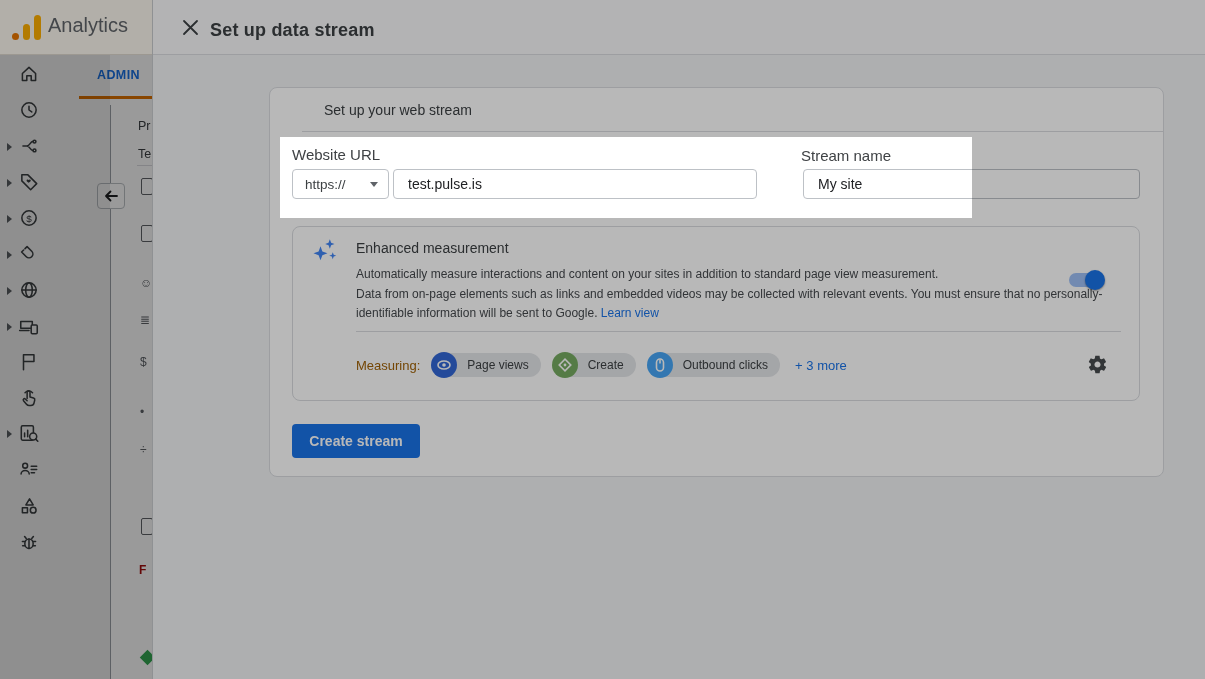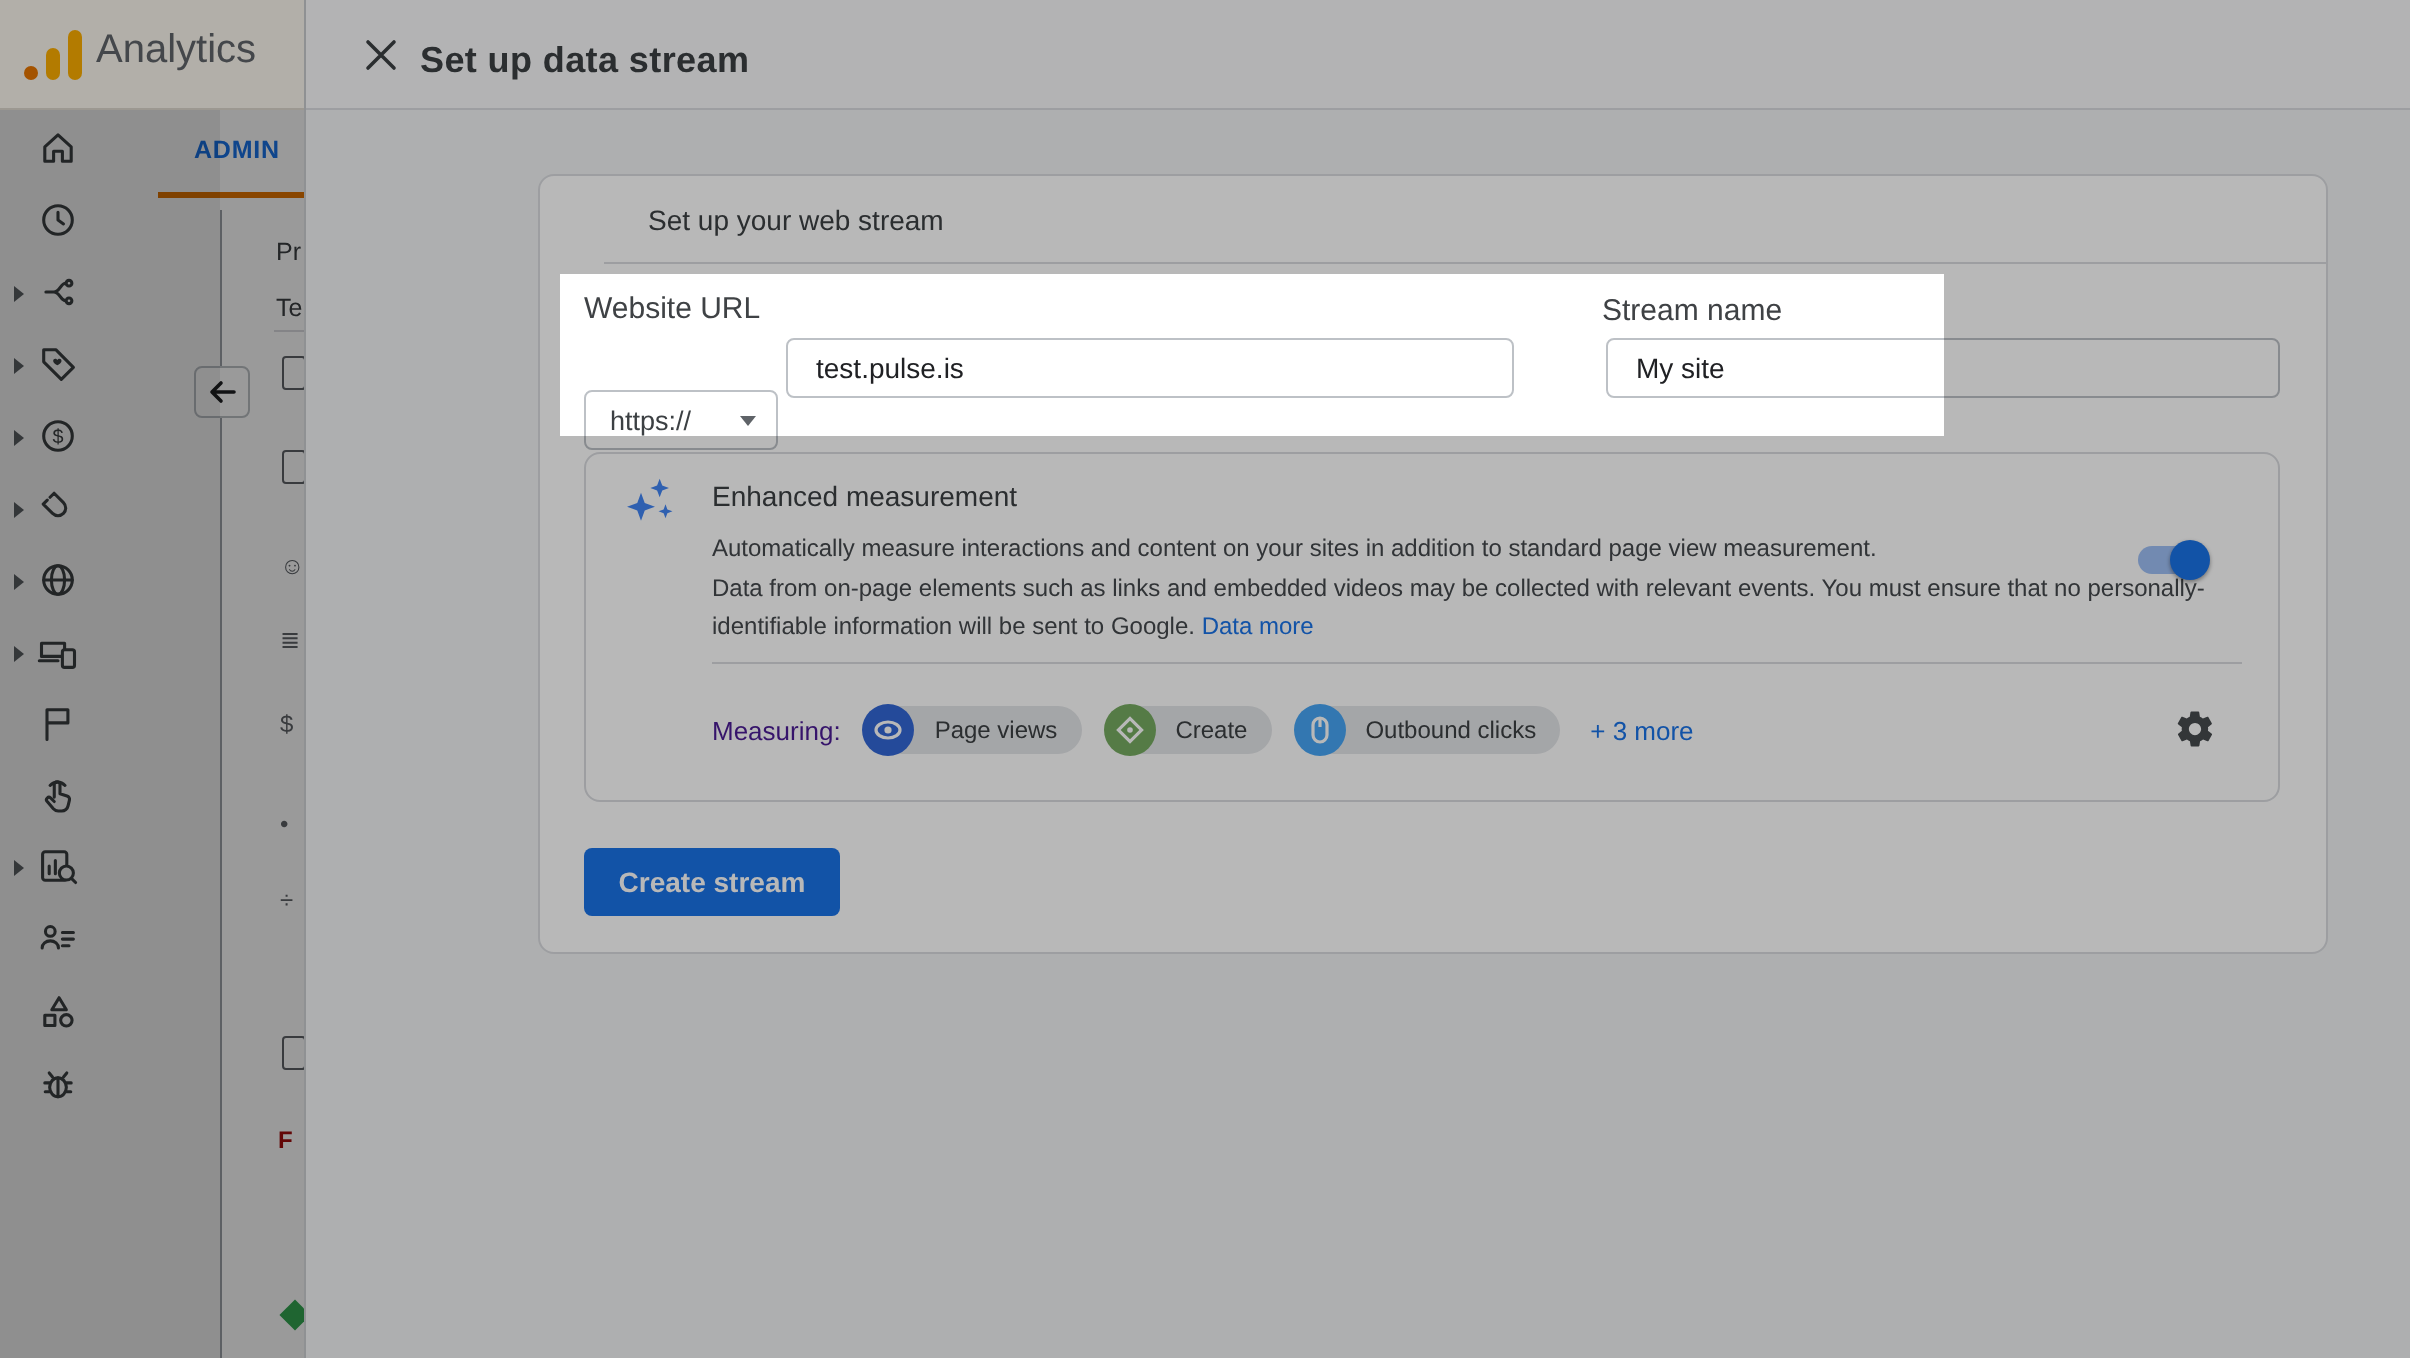--- a/index.html
+++ b/index.html
@@ -51,41 +51,41 @@
                  font-size:18px; font-weight:700; color:#3c4043; letter-spacing:.2px; }
 
   #card { position:absolute; left:116px; top:87px; width:895px; height:390px; background:#ffffff;
           border:1px solid #dadce0; border-radius:8px;padding-left:32px; }
   #card-header { height:44px; line-height:44px; padding-left:22px; font-size:14px; color:#3c4043;
                  border-bottom:1px solid #dadce0; }
 
   .field-label { position:absolute; font-size:15px; color:#3f4245; }
   .protocol-select { position:absolute; left:22px; top:81px; width:97px; height:30px; border:1px solid #bdc1c6;
                      border-radius:4px; background:#fff; display:flex; align-items:center; padding:0 10px 0 12px;
-                     font-size:13.5px; color:#3c4043; cursor:pointer;margin-top:26px; }
+                     font-size:13.5px; color:#3c4043; cursor:pointer; }
   .dd-arrow { margin-left:auto; width:0; height:0; border-top:5px solid #5f6368;
               border-left:4.5px solid transparent; border-right:4.5px solid transparent; }
   .text-input { position:absolute; height:30px; border:1px solid #bdc1c6; border-radius:4px; background:#fff;
                 font-size:14px; color:#202124; padding:0 14px; font-family:"Liberation Sans", sans-serif; outline:none; }
   #url-input { left:123px; top:81px; width:364px; }
   #stream-name-input { left:533px; top:81px; width:337px; }
 
   #enh-box { position:absolute; left:22px; top:138px; width:848px; height:175px; border:1px solid #dadce0;
              border-radius:8px; background:#fff; }
   .sparkle { position:absolute; left:17px; top:10px; }
   .enh-title { position:absolute; left:63px; top:13px; font-size:14px; color:#3c4043; }
   .enh-desc { position:absolute; left:63px; top:38px; font-size:12px; line-height:19.5px; color:#45494d; white-space:nowrap; }
   .link { color:#1a73e8; cursor:pointer; }
   .toggle { position:absolute; left:776px; top:46px; width:34px; height:14px; border-radius:7px;
             background:#9fc0f5; cursor:pointer; }
   .toggle .knob { position:absolute; right:-2px; top:-3px; width:20px; height:20px; border-radius:50%;
                   background:#1a73e8; box-shadow:0 1px 2px rgba(0,0,0,.4); }
   .enh-divider { position:absolute; left:63px; top:104px; width:765px; height:1px; background:#dadce0; }
   .measuring-row { position:absolute; left:63px; top:119px; height:38px; display:flex; align-items:center; gap:13px; }
-  .measuring-label { font-size:13px; color:#4c1d95; }
+  .measuring-label { font-size:13px; color:#a16207; }
   .chip { position:relative; height:24px; line-height:24px; padding:0 12px 0 34px; background:#e4e6e9;
           border-radius:12px; font-size:12px; color:#3c4043; }
   .chip-icon { position:absolute; left:-2px; top:-1px; width:26px; height:26px; border-radius:50%;
                display:flex; align-items:center; justify-content:center; }
   .more-link { font-size:13px; color:#1a73e8; cursor:pointer; margin-left:2px; }
   .gear { position:absolute; right:31px; top:127px; width:21px; height:21px; cursor:pointer; }
 
   .create-btn { position:absolute; left:22px; top:336px; width:128px; height:34px; background:#1a73e8;
                 border:none; border-radius:4px; color:#fff; font-size:14px; font-weight:700;
                 font-family:"Liberation Sans", sans-serif; cursor:pointer; }
@@ -258,21 +258,21 @@
       <svg class="sparkle" width="28" height="28" viewBox="0 0 24 24">
         <path d="M9 8 L10.6 12.4 L15 14 L10.6 15.6 L9 20 L7.4 15.6 L3 14 L7.4 12.4 Z" fill="#4285f4"></path>
         <path d="M17 2 L18.1 4.9 L21 6 L18.1 7.1 L17 10 L15.9 7.1 L13 6 L15.9 4.9 Z" fill="#4285f4"></path>
         <path d="M19.5 13 L20.3 15.2 L22.5 16 L20.3 16.8 L19.5 19 L18.7 16.8 L16.5 16 L18.7 15.2 Z" fill="#4285f4"></path>
       </svg>
       <div class="enh-title">Enhanced measurement</div>
       <div class="enh-desc">
         <div>Automatically measure interactions and content on your sites in addition to standard page view measurement.</div>
         <div>Data from on-page elements such as links and embedded videos may be collected with relevant events. You must ensure that no personally-</div>
         <div><span>identifiable information will be sent to Google.</span>
-             <span class="link">Data more</span></div>
+             <span class="link">Learn view</span></div>
       </div>
       <div class="toggle">
           <div class="knob"></div>
         </div>
       <div class="enh-divider"></div>
 
       <div class="measuring-row">
         <span class="measuring-label">Measuring:</span>
         <span class="chip">
           <span class="chip-icon" style="background:#3367d6">

